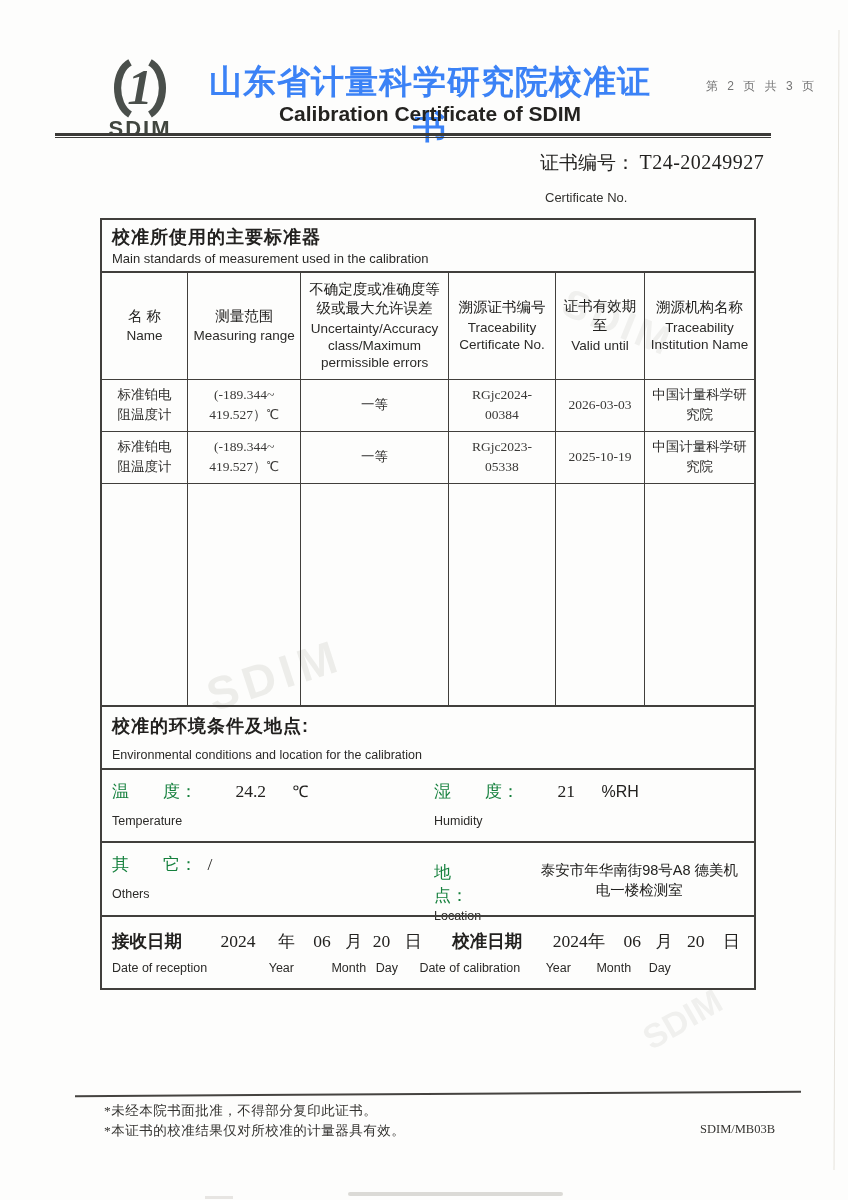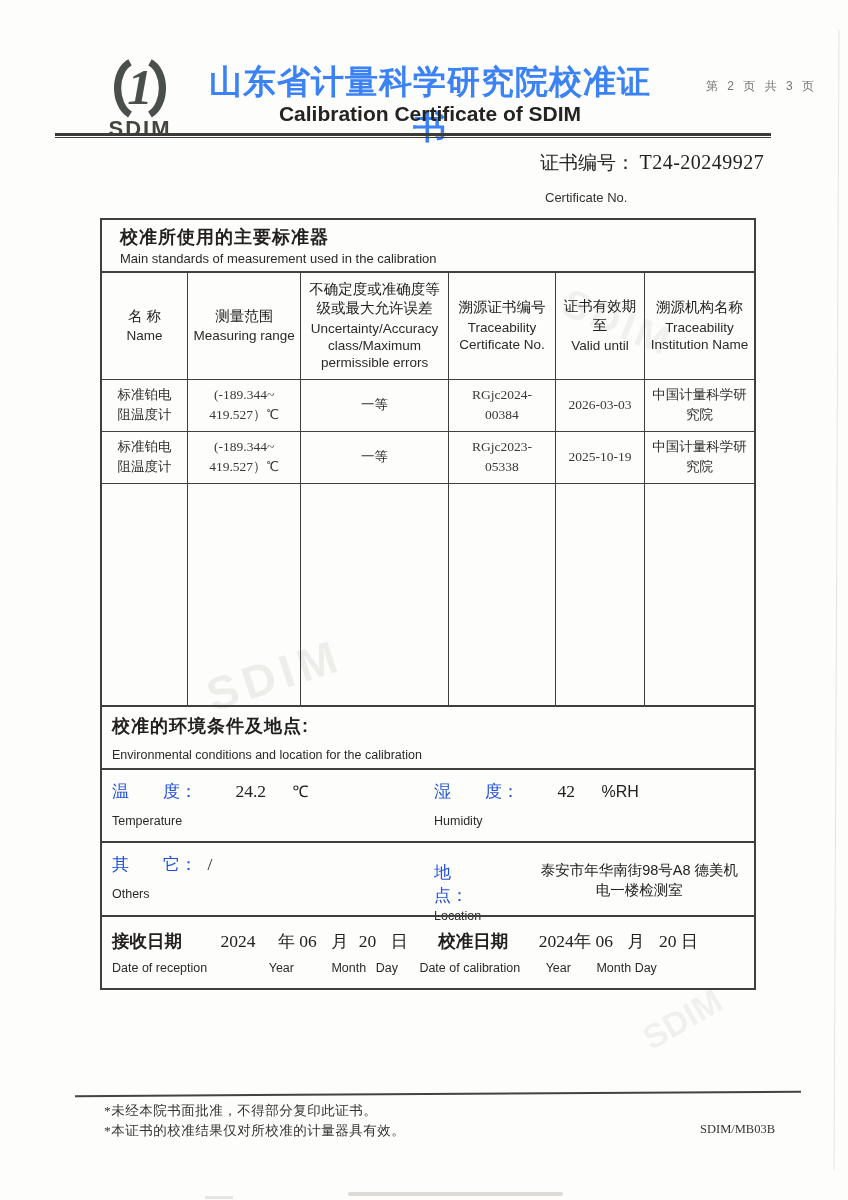--- a/index.html
+++ b/index.html
@@ -23,21 +23,21 @@
   .cert-line { position:absolute; left:540px; top:150px; width:232px; white-space:nowrap; }
   .cert-label { font-size:19px; color:#22211f;margin-top:15px; }
   .cert-value { font-size:20px; font-family:"Liberation Serif", serif; color:#22211f; letter-spacing:.5px; }
   .cert-en { position:absolute; left:545px; top:190px; font-size:13px; color:#33322f; }
 
   
   .main-box { position:absolute; left:100px; top:218px; width:656px; border:2px solid #413f3c; background:transparent; }
   .sec { border-top:2px solid #413f3c; }
   .sec:first-child { border-top:none; }
 
-  .sec-standards-title { height:51px; padding:5px 10px 0 10px;margin-left:8px; }
+  .sec-standards-title { height:51px; padding:5px 10px 0 10px; }
   .sec-title-zh { font-size:18px; font-weight:bold; color:#22211f; letter-spacing:1px; }
   .sec-title-en { font-size:13px; color:#2b2a28; margin-top:2px; }
 
   table.std-table { width:100%; border-collapse:collapse; table-layout:fixed; }
   .std-table th, .std-table td { border:1px solid #413f3c; text-align:center; vertical-align:middle; padding:2px 3px; font-weight:normal; }
   .std-table tr > *:first-child { border-left:none; }
   .std-table tr > *:last-child { border-right:none; }
   .std-table tr:first-child > * { border-top:none; }
   .std-table tr:last-child > * { border-bottom:none; }
   .hdr-row { height:106px; }
@@ -49,36 +49,36 @@
   .filler-row { height:222px; }
 
   .sec-env-title { height:63px; padding:7px 10px 0 10px; }
   .env-en { font-size:12.5px; color:#2b2a28; margin-top:10px; }
 
   .sec-pair { position:relative; }
   .sec-temp { height:73px; }
   .sec-others { height:74px; }
   .pair-left { position:absolute; left:10px; top:10px; }
   .pair-right { position:absolute; left:332px; top:10px; }
-  .field-label { font-size:17px; color:#1d4ed8; }
+  .field-label { font-size:17px; color:#15803d; }
   .field-value { font-family:"Liberation Serif", serif; font-size:17.5px; color:#22211f; }
   .field-unit { font-size:16px; color:#22211f; }
   .field-en { font-size:12.5px; color:#2b2a28; margin-top:11px; }
   .addr-wrap { display:inline-flex; align-items:flex-start; }
   .addr { display:inline-block; width:230px; font-size:14.5px; line-height:1.35; color:#22211f;
           white-space:pre-line; text-align:center; vertical-align:top; margin-left:6px; }
   .loc-en { font-size:12.5px; color:#2b2a28; margin-top:2px; }
 
   .sec-dates { height:73px; position:relative; }
   .dates-line { position:absolute; left:10px; top:12px; white-space:nowrap; }
   .dates-line .zh-lbl { font-size:17.5px; font-weight:bold; color:#22211f; }
   .dates-line .num { font-family:"Liberation Serif", serif; font-size:17.5px; color:#22211f; }
   .dates-line .unit { font-size:17px; color:#22211f; }
   .dates-en { position:absolute; left:10px; top:44px; white-space:nowrap; font-size:12.5px; color:#2b2a28; }
-  .ml6{margin-left:6px;} .ml10{margin-left:10px;} .ml14{}
+  .ml6{margin-left:6px;} .ml10{margin-left:10px;} .ml14{margin-left:14px;}
   .ml18{margin-left:18px;} .ml22{margin-left:22px;} .ml26{margin-left:26px;} .ml34{margin-left:34px;} .ml58{margin-left:58px;}
 
   .sec-notice { height:83px; padding:6px 10px 0 10px; }
   .notice-title { font-size:15px; color:#22211f; }
   .notice-item { font-size:15px; color:#22211f; line-height:1.45; white-space:pre-wrap; }
 
   
   .footer-rule { position:absolute; left:75px; top:1093px; width:726px; height:2px; background:#454340; transform:rotate(-0.35deg); }
   .footnotes { position:absolute; left:104px; top:1101px; font-family:"Liberation Serif", serif; font-size:13.5px; color:#343330; line-height:1.5; letter-spacing:.5px; }
   .form-code { position:absolute; left:700px; top:1122px; font-family:"Liberation Serif", serif; font-size:12.5px; color:#343330; }
@@ -214,21 +214,21 @@
 
     <div class="sec sec-pair sec-temp">
       <div class="pair-left">
         <span class="field-label">温　　度：</span>
         <span class="field-value ml34">24.2</span>
         <span class="field-unit ml22">℃</span>
         <div class="field-en">Temperature</div>
       </div>
       <div class="pair-right">
         <span class="field-label">湿　　度：</span>
-        <span class="field-value ml34">42</span>
+        <span class="field-value ml34">21</span>
         <span class="field-unit ml22">%RH</span>
         <div class="field-en">Humidity</div>
       </div>
     </div>
 
     <div class="sec sec-pair sec-others">
       <div class="pair-left">
         <span class="field-label">其　　它：</span>
         <span class="field-value ml6">/</span>
         <div class="field-en">Others</div>

